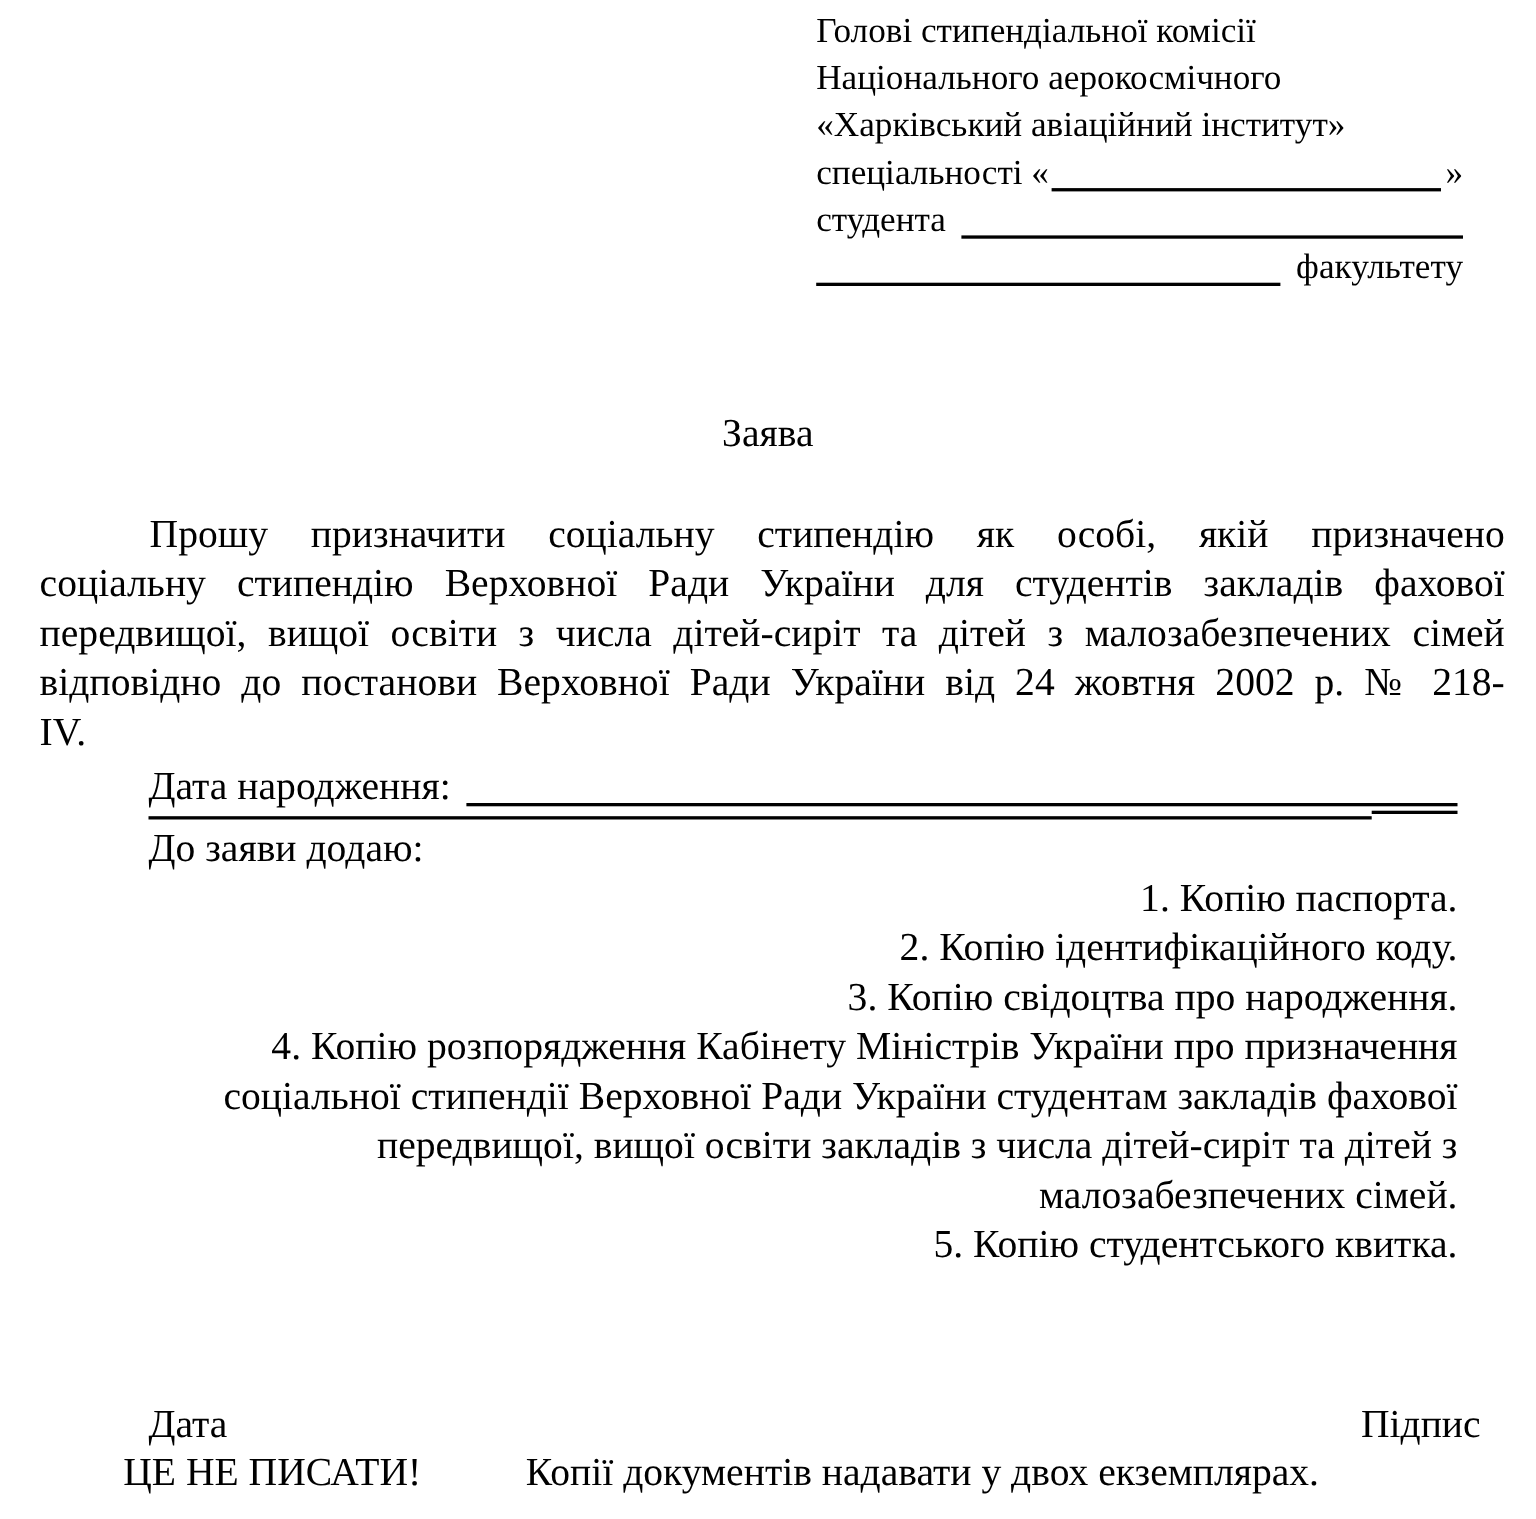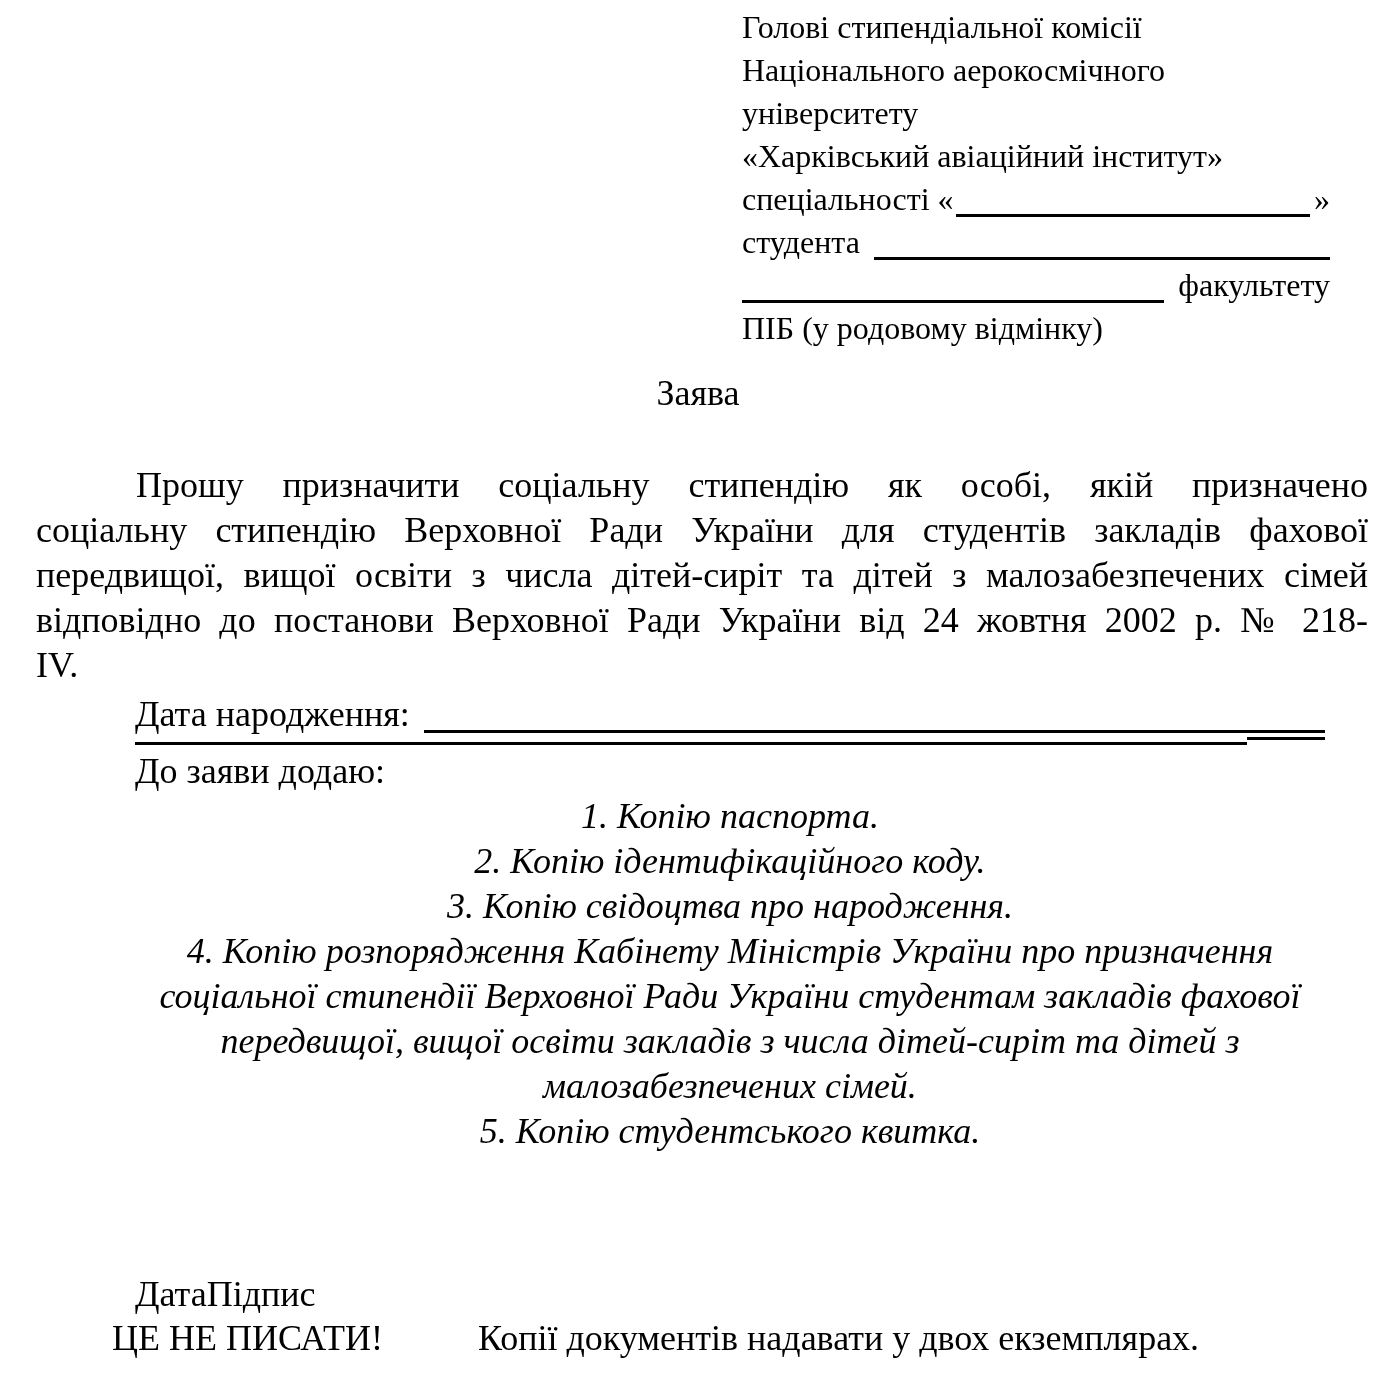--- a/index.html
+++ b/index.html
@@ -79,29 +79,30 @@
     line-height: 45px;
   }
   .field-row { display: flex; align-items: flex-end; }
   .field-label { white-space: nowrap; padding-right: 14px; }
   .field-row .blank { margin-bottom: 4px; }
   .blank-short {
     border-bottom: 3px solid #000;
     flex: 0 0 78px;
     margin-bottom: 9px;
   }
-  .attach-item { text-align: center; font-style: italic; }
+  .attach-item { text-align: right; }
 
   
   .signature-row {
     position: absolute;
     left: 135px;
     top: 1272px;
     width: 1211px;
     display: flex;
+    justify-content: space-between;
     font-size: 36px;
     line-height: 45px;
   }
   .note-row {
     position: absolute;
     left: 112px;
     top: 1316px;
     display: flex;
     gap: 95px;
     font-size: 36px;
@@ -109,40 +110,38 @@
   }
 </style>
 </head>
 <body>
 
 <div class="page">
 
   <div class="addressee">
     <div>Голові стипендіальної комісії</div>
     <div>Національного аерокосмічного</div>
-    <div>університету</div>
     <div>«Харківський авіаційний інститут»</div>
 
     <div class="addr-row addr-specialty">
       <span class="addr-label">спеціальності «</span>
       <span class="blank"></span>
       <span class="addr-quote">»</span>
     </div>
 
     <div class="addr-row addr-student">
       <span class="addr-label">студента</span>
       <span class="blank"></span>
     </div>
 
     <div class="addr-row addr-faculty">
       <span class="blank"></span>
       <span class="addr-label">факультету</span>
     </div>
 
-    <div>ПІБ (у родовому відмінку)</div>
   </div>
 
   <div class="doc-title">Заява</div>
 
   <div class="request">
     <div class="jline first">Прошу призначити соціальну стипендію як особі, якій призначено</div>
     <div class="jline">соціальну стипендію Верховної Ради України для студентів закладів фахової</div>
     <div class="jline">передвищої, вищої освіти з числа дітей-сиріт та дітей з малозабезпечених сімей</div>
     <div class="jline">відповідно до постанови Верховної Ради України від 24 жовтня 2002 р. № 218-</div>
     <div class="plain">IV.</div>

